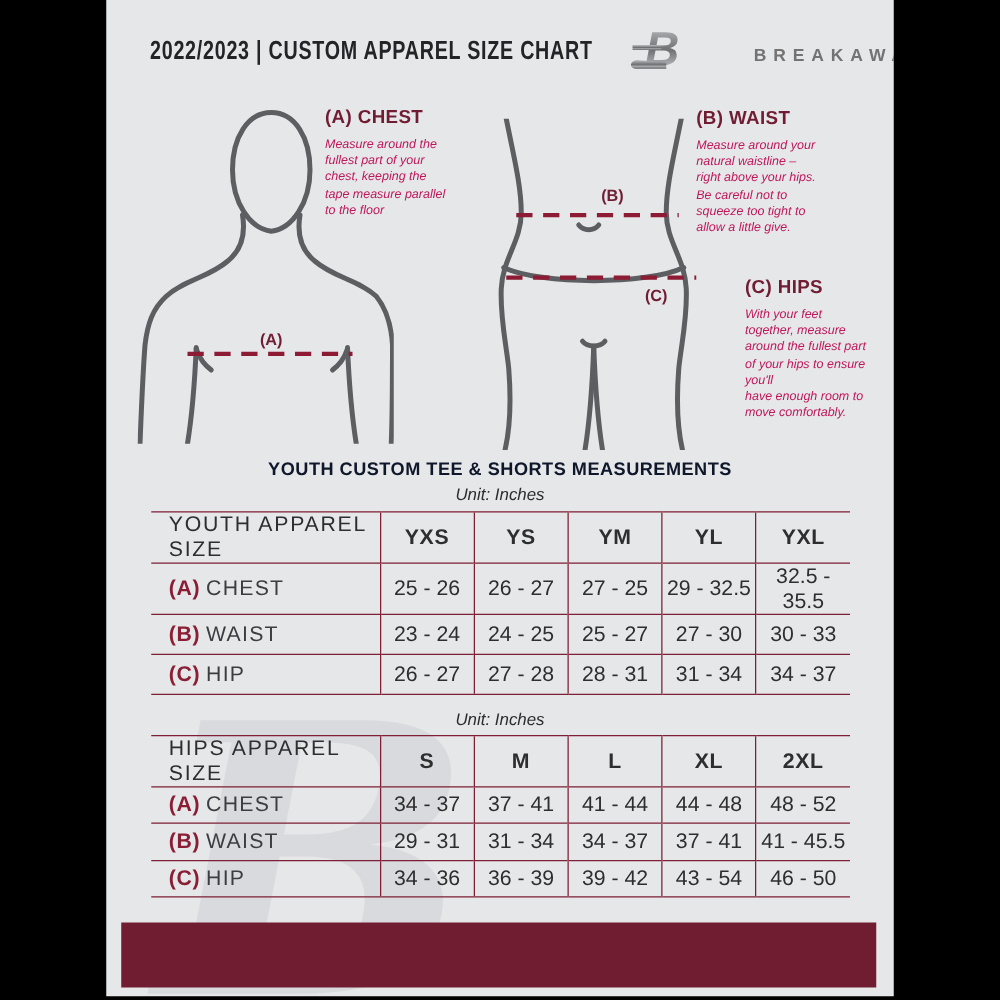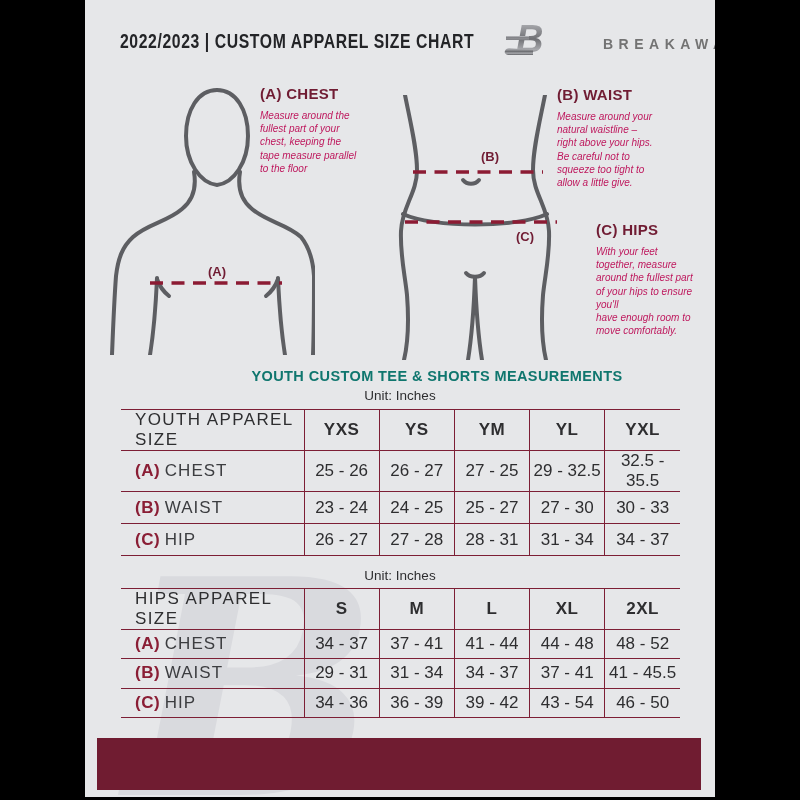--- a/index.html
+++ b/index.html
@@ -19,22 +19,22 @@
   .instr p{margin:0;font-size:10px;font-style:italic;font-weight:500;color:#be185d;line-height:1.32;white-space:pre-line;}
 
   
   .fig{position:absolute;z-index:1;}
   .fig path{fill:none;stroke:#5d5e62;stroke-width:4;stroke-linecap:round;}
   .fig .dash{stroke:#8c1b33;stroke-width:3.4;stroke-dasharray:13 8.5;stroke-linecap:butt;}
   .fig text{font-size:13px;font-weight:700;fill:#701c33;font-family:"Liberation Sans",sans-serif;}
 
   
   .sec-title{position:absolute;left:0;width:630px;text-align:center;font-size:14.5px;font-weight:700;
-             color:#0f766e;letter-spacing:.4px;z-index:2;margin-left:37px;}
-  .sec-sub{position:absolute;left:0;width:630px;text-align:center;font-size:13.5px;
+             color:#0f172a;letter-spacing:.4px;z-index:2;}
+  .sec-sub{position:absolute;left:0;width:630px;text-align:center;font-size:13.5px;font-style:italic;
            color:#2e2e30;z-index:2;}
 
   
   table.sizetable{position:absolute;left:36px;width:559px;border-collapse:collapse;table-layout:fixed;z-index:2;}
   table.sizetable td{border-top:1.6px solid #7d1f35;padding:0;text-align:center;vertical-align:middle;
                      font-size:17px;color:#2e2e30;}
   table.sizetable tr:last-child td{border-bottom:1.6px solid #7d1f35;}
   table.sizetable td + td{border-left:1.6px solid #7d1f35;}
   table.sizetable td.lbl{text-align:left;padding-left:14px;}
   .colhead{font-weight:700;color:#27282a;letter-spacing:.5px;}

